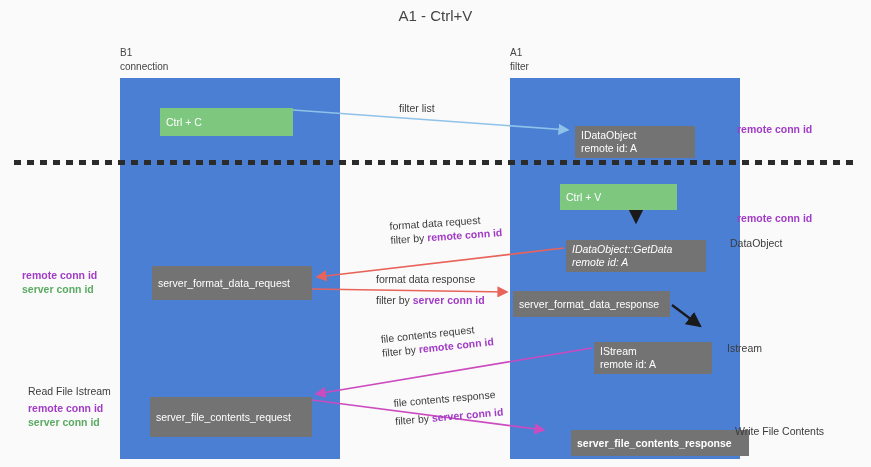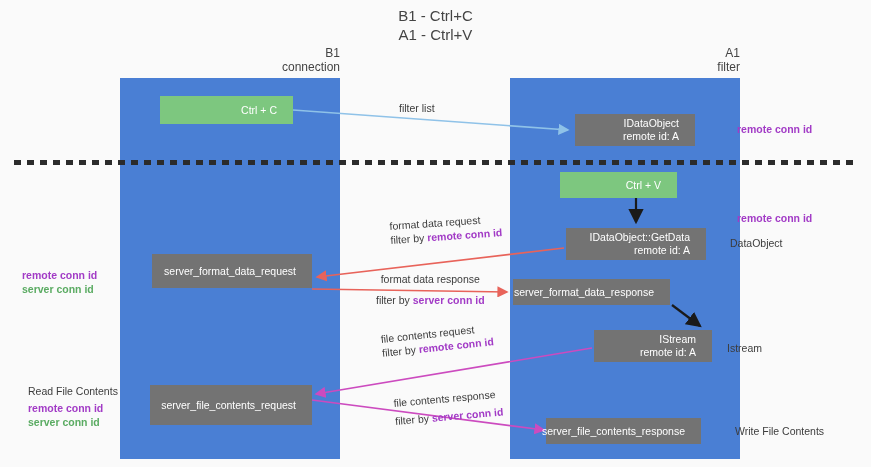--- a/index.html
+++ b/index.html
@@ -13,56 +13,57 @@
   .abs{position:absolute;}
 
   
   #title{
     left:0;right:0;top:6px;text-align:center;
     font-size:15px;line-height:19px;color:#444;
   }
 
   
   .col-head{
-    text-align:right;font-size:12px;line-height:14px;color:#444;
+    text-align:left;font-size:10px;line-height:14px;color:#444;
   }
   #head-b1{left:120px;top:46px;width:220px;}
   #head-a1{left:510px;top:46px;width:230px;}
 
   
   .lane{background:#4a7fd4;}
   #lane-b1{left:120px;top:78px;width:220px;height:381px;}
   #lane-a1{left:510px;top:78px;width:230px;height:381px;}
 
   
   #divider{
     left:14px;top:160px;width:843px;height:5px;
     background-image:repeating-linear-gradient(to right,#2b2b2b 0 7px,transparent 7px 13px);
   }
 
   
   .node{
     box-sizing:border-box;
-    display:flex;flex-direction:column;align-items:flex-end;justify-content:center;
+    display:flex;flex-direction:column;align-items:flex-start;justify-content:center;
     color:#ffffff;font-size:10.5px;line-height:13px;text-align:center;
-    padding:3px 16px;
+    padding:3px 6px;
+    margin-top:12px;
   }
   .node.green{background:#7dc77f;}
   .node.orange{background:#737373;}
   .node .l2{display:block;}
 
   #n-ctrlc{left:160px;top:96px;width:133px;height:28px;}
   #n-idataobject{left:575px;top:114px;width:120px;height:32px;}
   #n-ctrlv{left:560px;top:172px;width:117px;height:26px;}
-  #n-getdata{left:566px;top:228px;width:140px;height:32px;}
+  #n-getdata{left:566px;top:228px;width:140px;height:32px;font-style:italic;}
   #n-sfdreq{left:152px;top:254px;width:160px;height:34px;}
   #n-sfdresp{left:513px;top:279px;width:157px;height:26px;}
   #n-istream{left:594px;top:330px;width:118px;height:32px;}
   #n-sfcreq{left:150px;top:385px;width:162px;height:40px;}
-  #n-sfcresp{left:546px;top:418px;width:155px;height:26px;}
+  #n-sfcresp{left:571px;top:418px;width:178px;height:26px;font-weight:bold;}
 
   
   .annot{font-size:10.5px;line-height:14px;}
   .annot.purple{color:#a23bc6;font-weight:bold;}
   .annot.plain{color:#3c3c3c;}
   .annot.green{color:#5aab62;font-weight:bold;}
   #a-remote1{left:737px;top:122px;}
   #a-remote2{left:737px;top:211px;}
   #a-dataobject{left:730px;top:236px;}
   #a-istream{left:727px;top:341px;}
@@ -87,21 +88,20 @@
   #el-fcresp{left:393px;top:396px;transform:rotate(-5deg);transform-origin:0 0;}
 
   svg#wires{position:absolute;left:0;top:0;width:871px;height:467px;pointer-events:none;}
 </style>
 </head>
 <body>
 
 <div id="stage">
 
   <div class="abs" id="title">
-    <div>B1 - Ctrl+C</div>
     <div>A1 - Ctrl+V</div>
   </div>
 
   <div class="abs col-head" id="head-b1">
     <div>B1</div>
     <div>connection</div>
   </div>
   <div class="abs col-head" id="head-a1">
     <div>A1</div>
     <div>filter</div>
@@ -187,21 +187,21 @@
   </div>
 
   <div class="abs elabel" id="el-fdreq">
     <div><span class="k">format data request</span></div>
     <div>
       <span class="k">filter by </span><span class="purple">remote conn id</span>
     </div>
   </div>
 
   <div class="abs elabel" id="el-fdresp">
-    <div style="text-align:center"><span class="k">format data response</span></div>
+    <div style=""><span class="k">format data response</span></div>
     <div style="text-align:center;margin-top:7px">
       <span class="k">filter by </span><span class="purple">server conn id</span>
     </div>
   </div>
 
   <div class="abs elabel" id="el-fcreq">
     <div><span class="k">file contents request</span></div>
     <div>
       <span class="k">filter by </span><span class="purple">remote conn id</span>
     </div>
@@ -218,20 +218,20 @@
   <div class="abs annot purple" id="a-remote2">remote conn id</div>
   <div class="abs annot plain" id="a-dataobject">DataObject</div>
   <div class="abs annot plain" id="a-istream">Istream</div>
   <div class="abs annot plain" id="a-write">Write File Contents</div>
 
   <div class="abs" id="a-left1">
     <div class="annot purple">remote conn id</div>
     <div class="annot green">server conn id</div>
   </div>
 
-  <div class="abs annot plain" id="a-read">Read File Contents</div>
+  <div class="abs annot plain" id="a-read">Read File Istream</div>
 
   <div class="abs" id="a-left2">
     <div class="annot purple">remote conn id</div>
     <div class="annot green">server conn id</div>
   </div>
 
 </div>
 
 </body></html>

